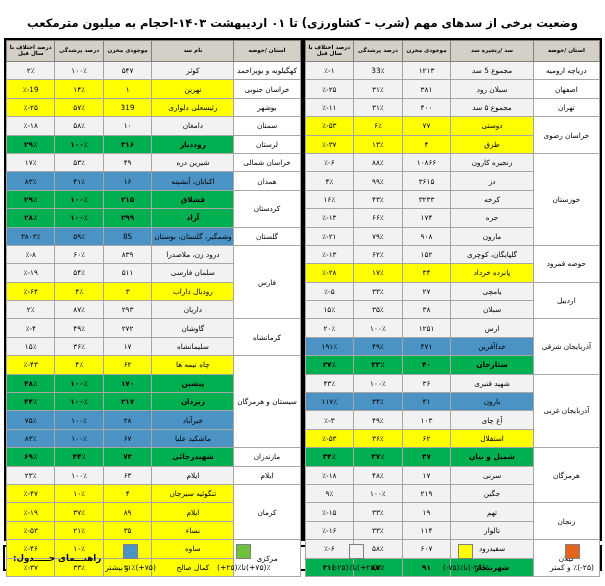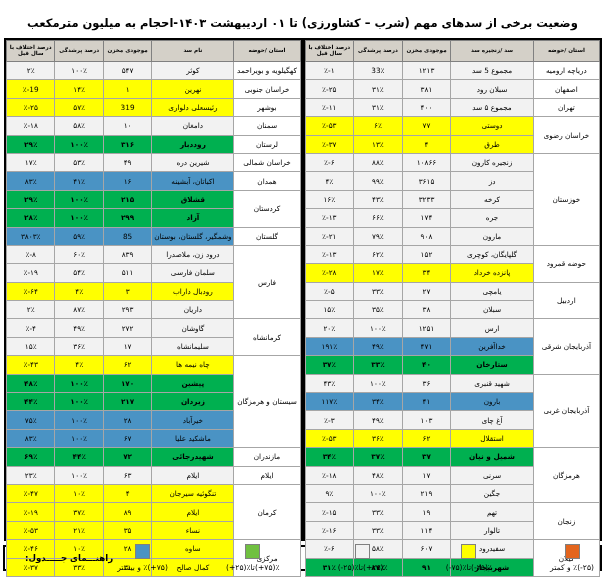--- a/index.html
+++ b/index.html
@@ -118,21 +118,21 @@
     display: flex;
     flex-direction: row;
     align-items: center;
     padding: 0 6px;
   }
   .legend-title {
     font-size: 8.6px;
     font-weight: bold;
     color: #000000;
     white-space: nowrap;
-    margin-left: 14px;
+    margin-left: 2px;
   }
   .legend-items {
     display: flex;
     flex-direction: row;
     align-items: center;
     flex: 1;
     justify-content: space-between;
     padding-left: 4px;
   }
   .legend-item {

